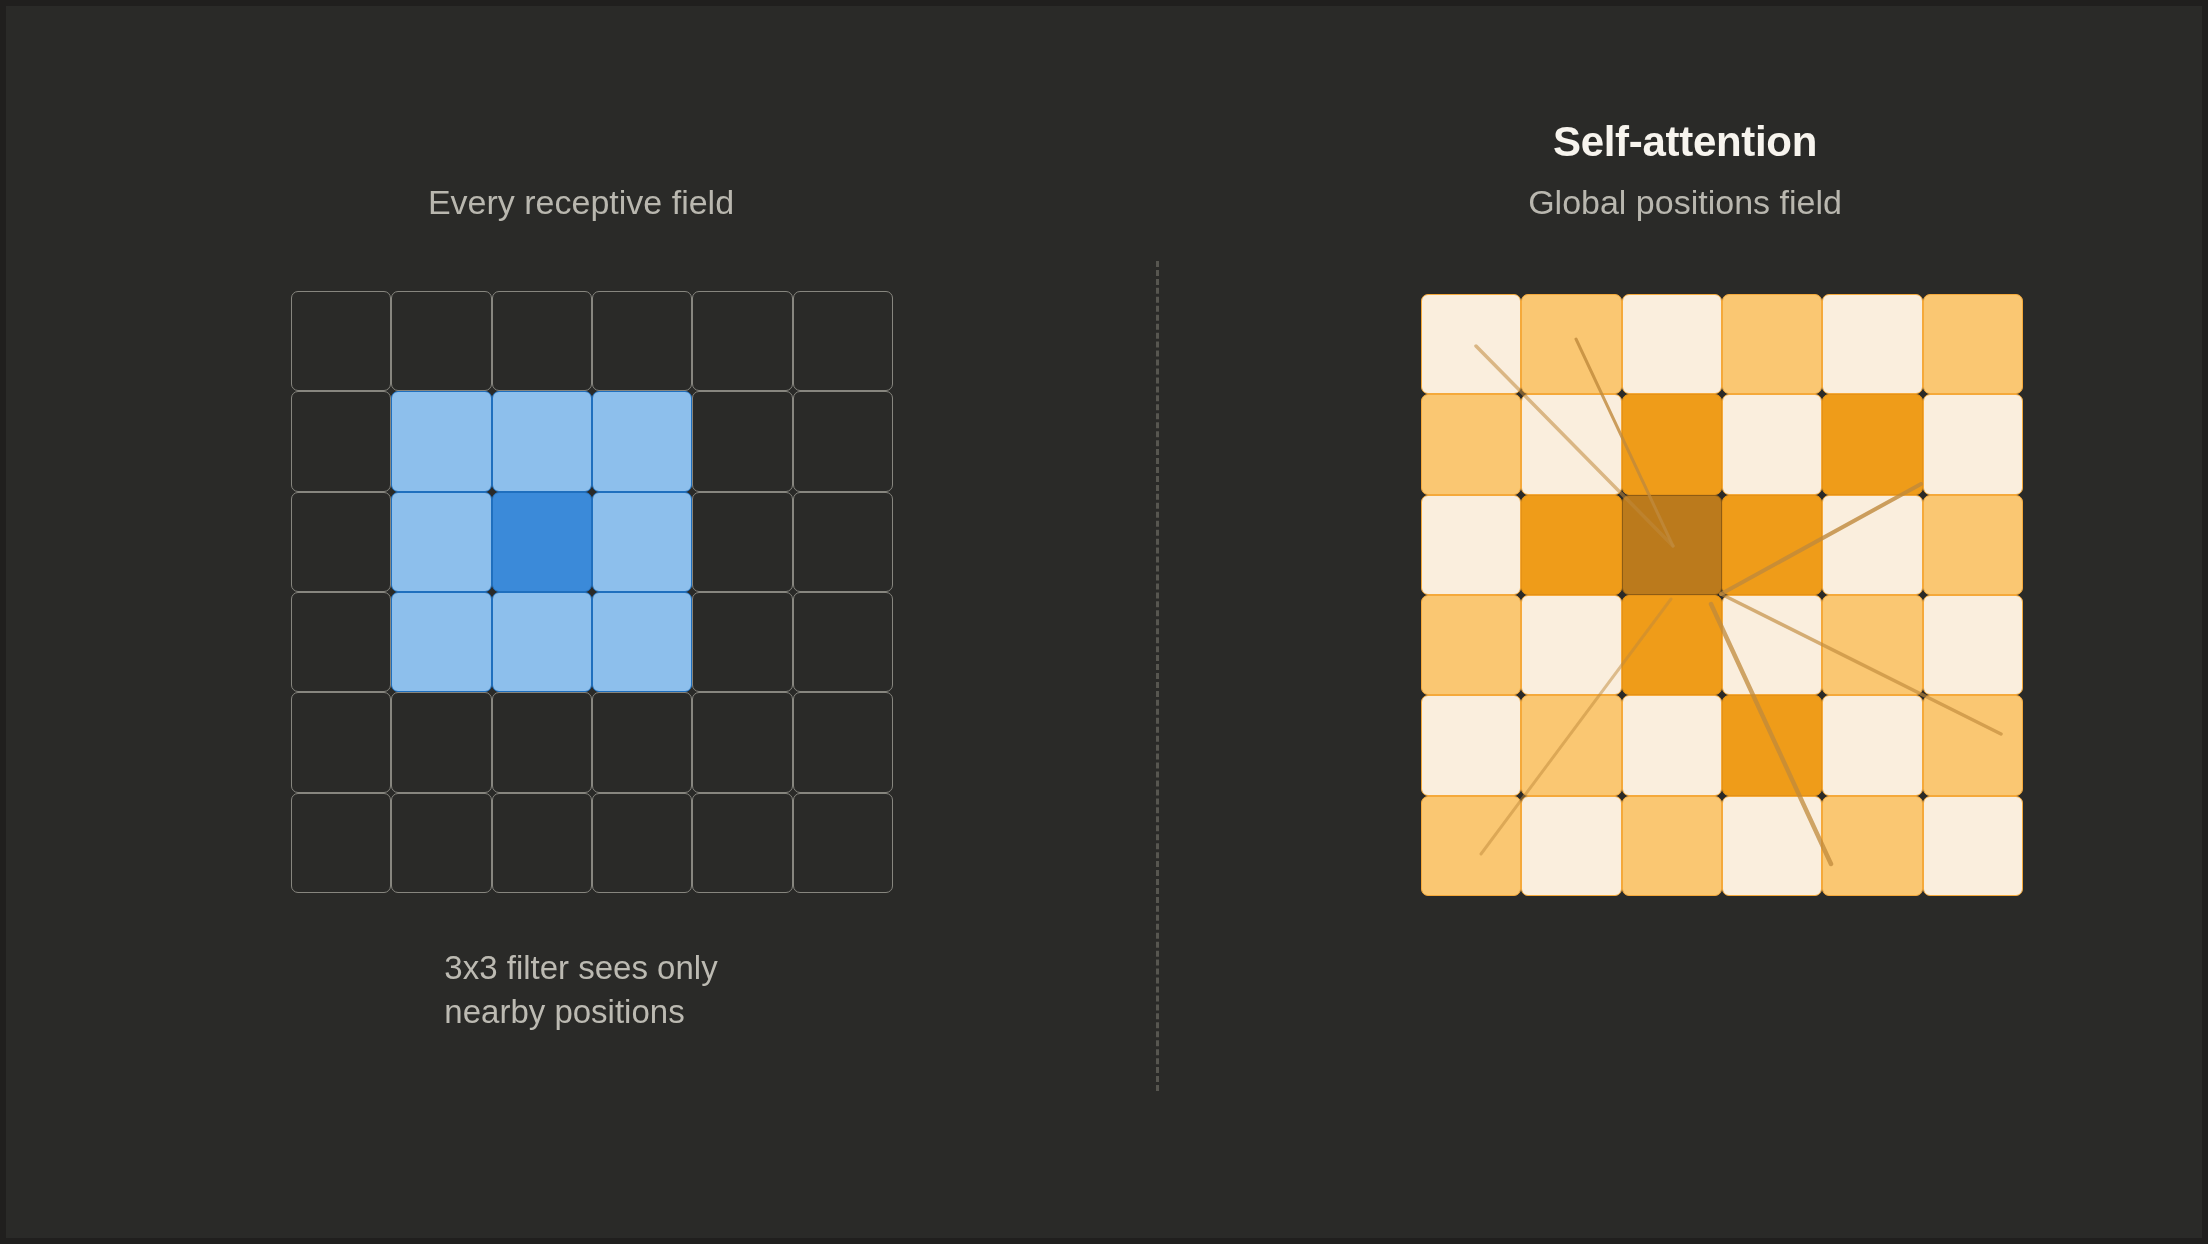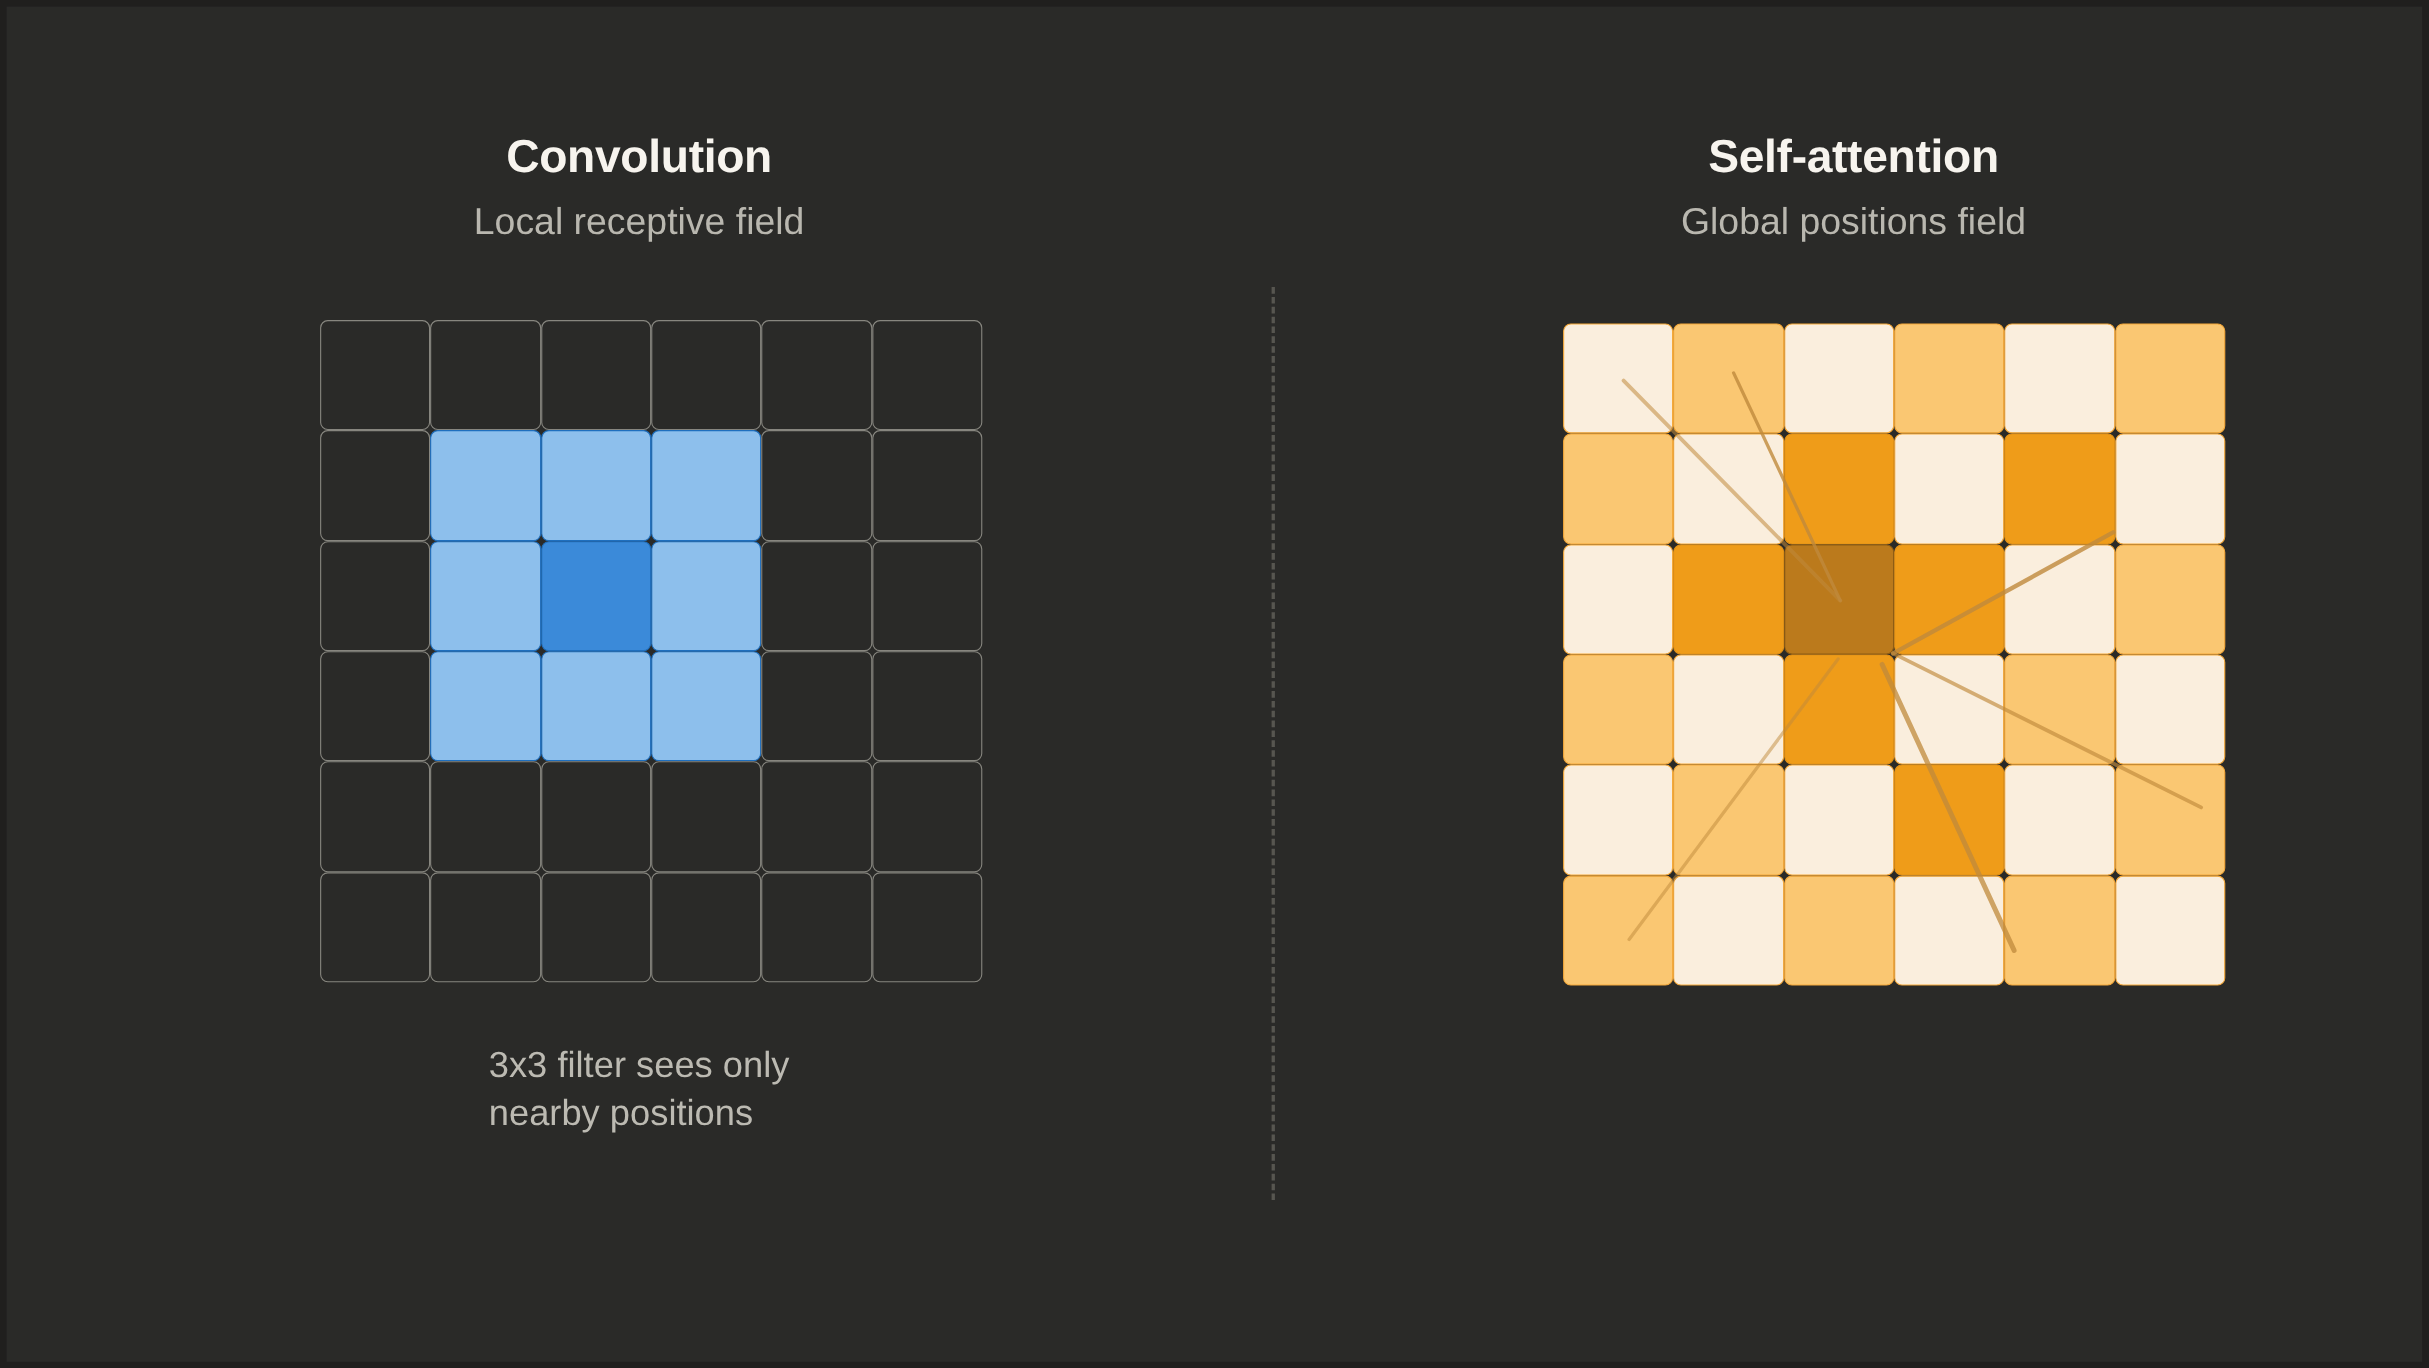--- a/index.html
+++ b/index.html
@@ -124,22 +124,21 @@
   }
 </style>
 </head>
 <body>
 
 <div id="stage">
 
   <div id="divider"></div>
 
   <div id="panel-conv" class="panel">
-    <div class="panel-title" style="left: 50%; transform: translateX(-50%);">Convolution</div>
-    <div class="panel-subtitle" style="left: 50%; transform: translateX(-50%);">Local receptive field</div>
+    <div class="panel-subtitle" style="left: 50%; transform: translateX(-50%);">Every receptive field</div>
     <div class="panel-caption" style="left: 50%; transform: translateX(-50%);">3x3 filter sees only
 nearby positions</div>
   </div>
 
   <div id="conv-grid" class="grid">
       <div class="cell conv-empty"></div>
       <div class="cell conv-empty"></div>
       <div class="cell conv-empty"></div>
       <div class="cell conv-empty"></div>
       <div class="cell conv-empty"></div>

